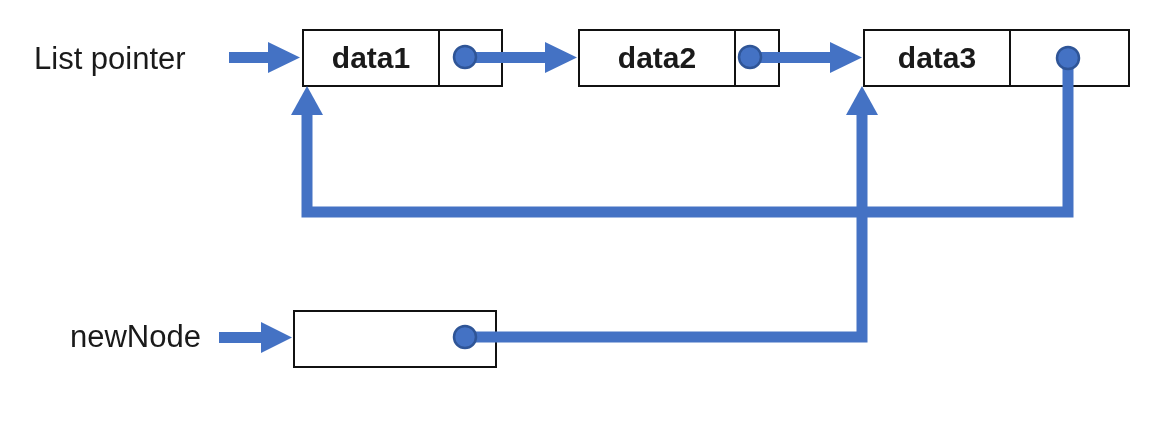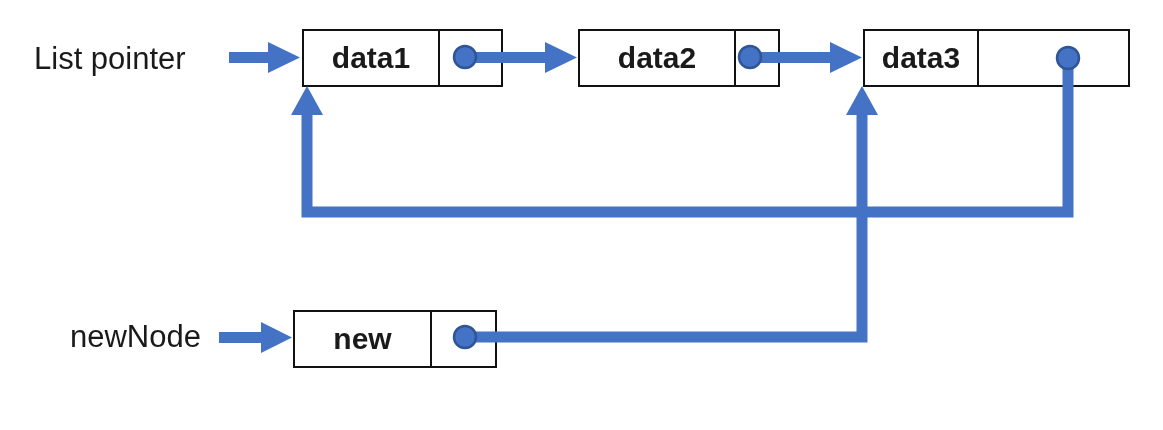--- a/index.html
+++ b/index.html
@@ -64,26 +64,25 @@
     <div class="cell value" style="width:136px">data1</div>
     <div class="cell ptr"></div>
   </div>
 
   <div class="node" style="left:578px;top:29px;width:202px;height:58px">
     <div class="cell value" style="width:156px">data2</div>
     <div class="cell ptr"></div>
   </div>
 
   <div class="node" style="left:863px;top:29px;width:267px;height:58px">
-    <div class="cell value" style="width:114px">data3</div>
+    <div class="cell value" style="width:146px">data3</div>
     <div class="cell ptr"></div>
   </div>
 
   <div class="node" style="left:293px;top:310px;width:204px;height:58px">
-    <div class="cell value" style="width:137px">new</div>
     <div class="cell ptr"></div>
   </div>
 
   <svg class="layer" width="1163" height="430" viewBox="0 0 1163 430">
 
     <g>
       <rect class="af" x="229" y="52" width="41" height="11"></rect>
       <polygon class="af" points="268,42 300,57.5 268,73"></polygon>
     </g>
 

